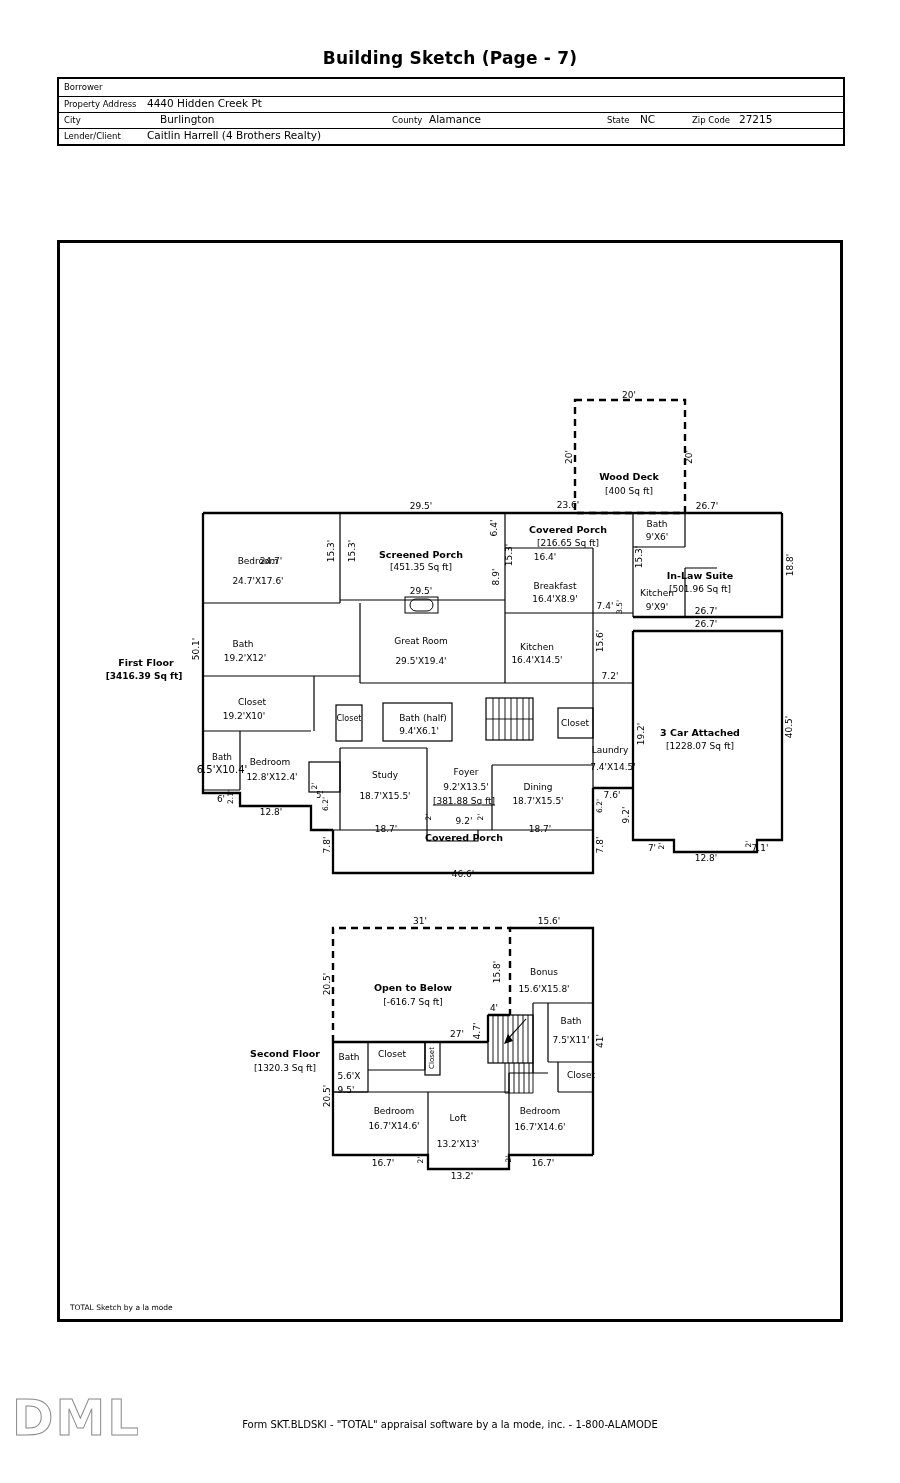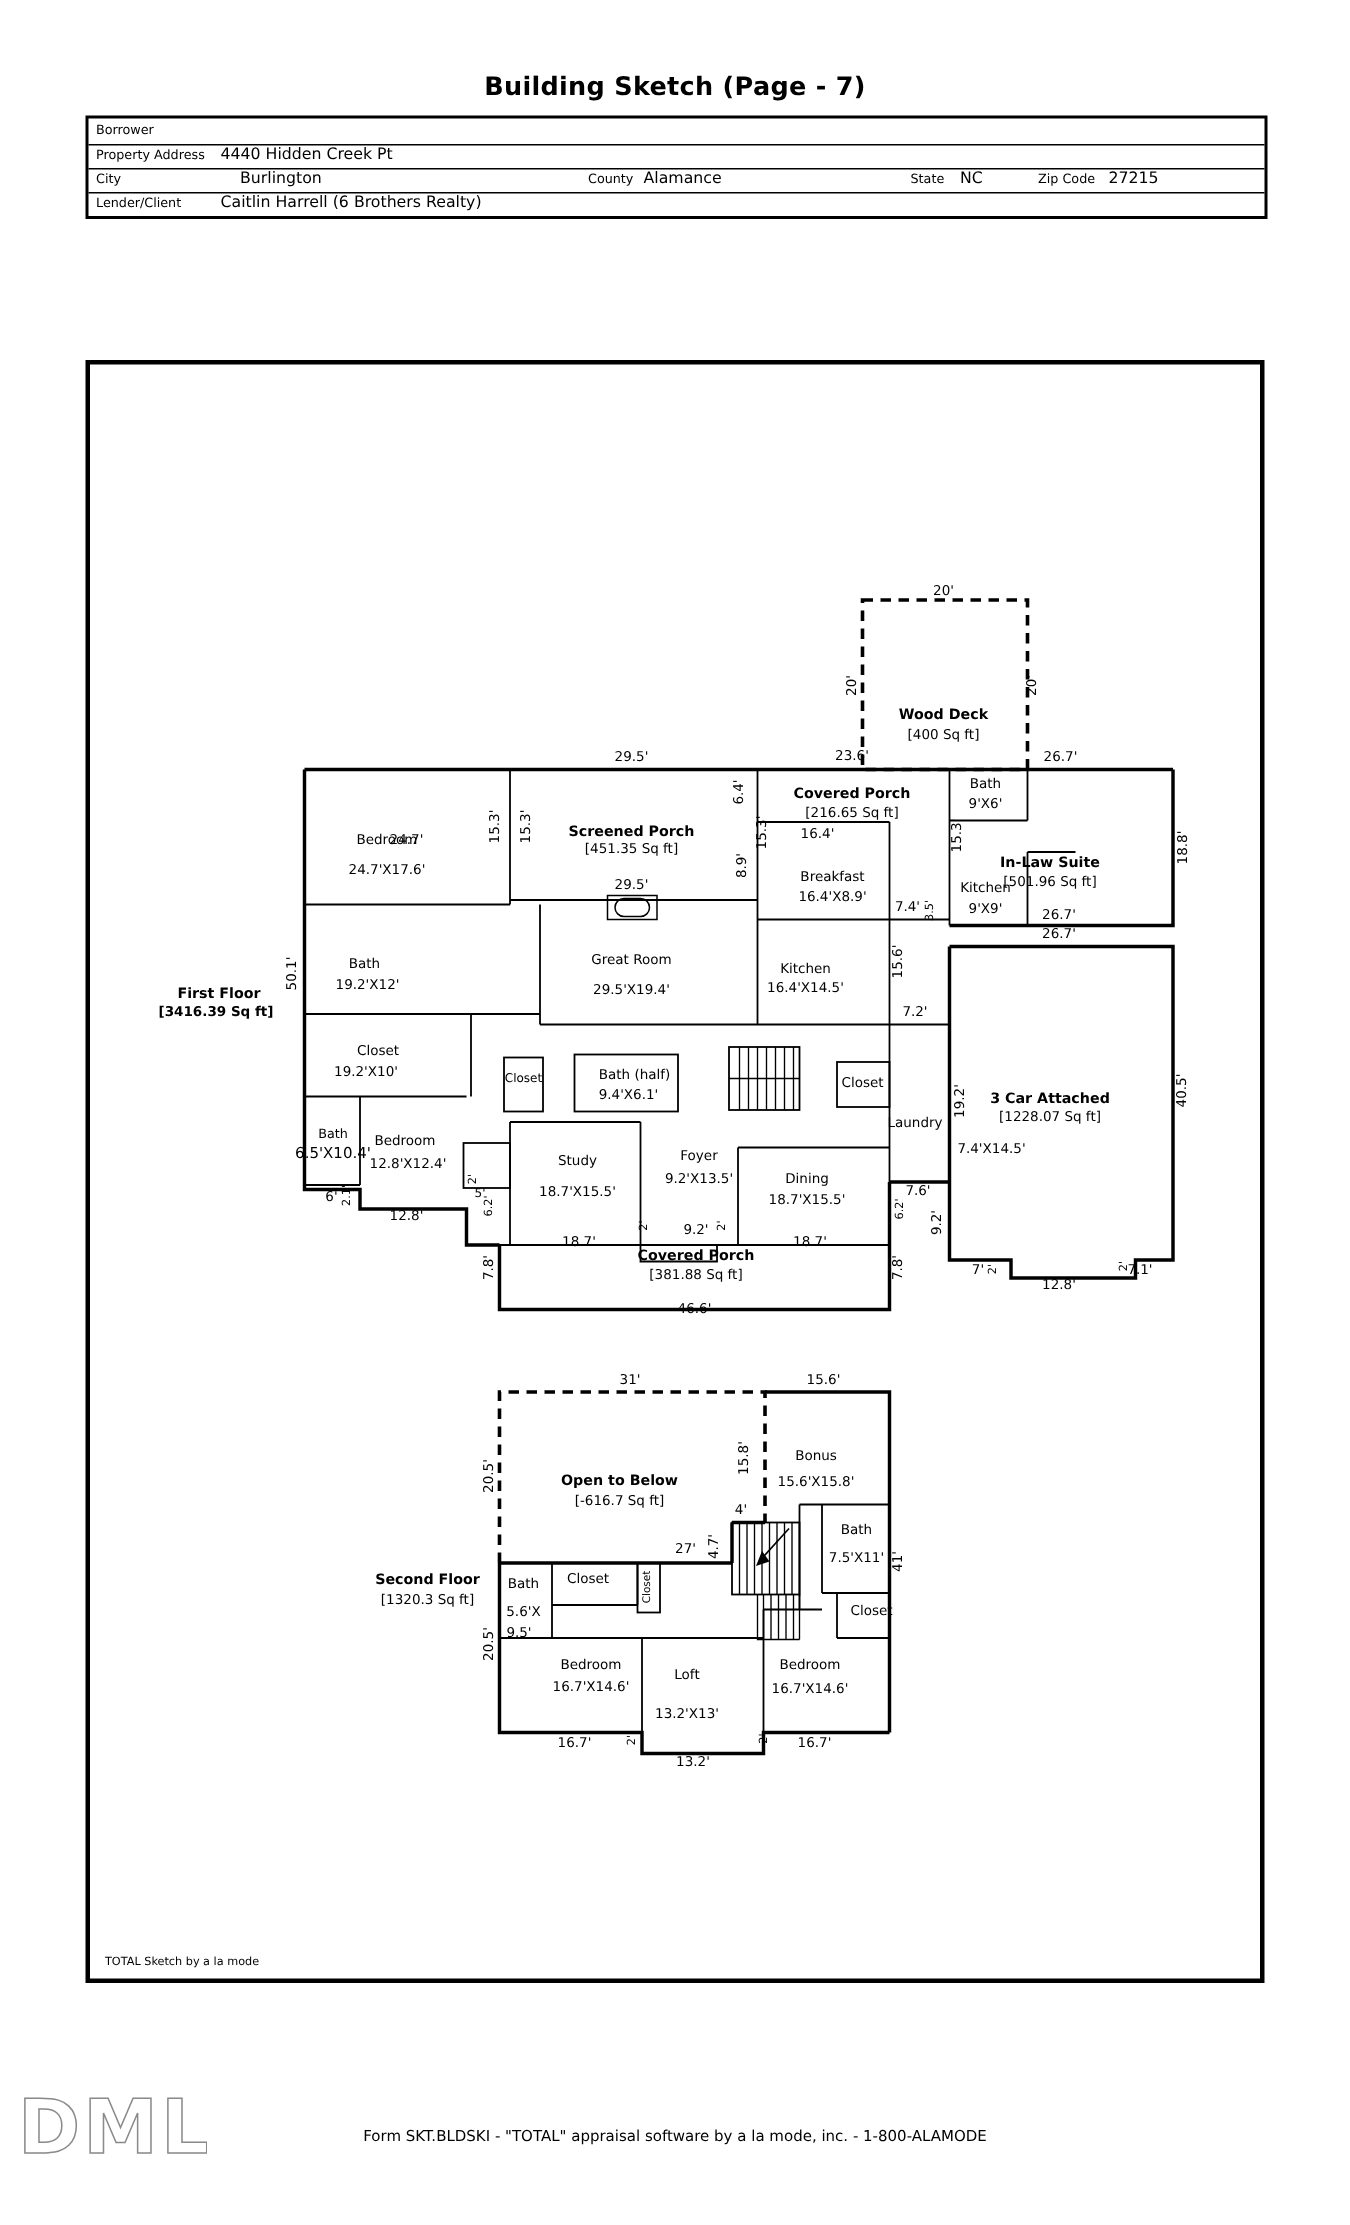--- a/index.html
+++ b/index.html
@@ -40,21 +40,21 @@
   <span class="fvalue" style="left:88px;top:18px">4440 Hidden Creek Pt</span>
   <span class="flabel" style="left:5px;top:36px">City</span>
   <span class="fvalue" style="left:101px;top:34px">Burlington</span>
   <span class="flabel" style="left:333px;top:36px">County</span>
   <span class="fvalue" style="left:370px;top:34px">Alamance</span>
   <span class="flabel" style="left:548px;top:36px">State</span>
   <span class="fvalue" style="left:581px;top:34px">NC</span>
   <span class="flabel" style="left:633px;top:36px">Zip Code</span>
   <span class="fvalue" style="left:680px;top:34px">27215</span>
   <span class="flabel" style="left:5px;top:52px">Lender/Client</span>
-  <span class="fvalue" style="left:88px;top:50px">Caitlin Harrell (6 Brothers Realty)</span>
+  <span class="fvalue" style="left:88px;top:50px">Caitlin Harrell (4 Brothers Realty)</span>
 </div>
 
 <div class="abs" id="sketch-box"></div>
 <div class="abs" id="sketch-watermark">TOTAL Sketch by a la mode</div>
 
 <svg class="abs" id="plan-svg" width="900" height="1483" viewBox="0 0 900 1483" fill="none" stroke="#000">
   <g>
 
     <rect x="575" y="400" width="110" height="113" stroke-width="2.4" stroke-dasharray="7,5"></rect>
 
@@ -190,21 +190,21 @@
     <span class="rot" style="left: 196px; top: 649px;">50.1'</span>
     <span style="left: 243px; top: 644px;">Bath</span>
     <span style="left: 245px; top: 658px;">19.2'X12'</span>
     <span style="left: 252px; top: 702px;">Closet</span>
     <span style="left: 244px; top: 716px;">19.2'X10'</span>
     <span style="font-size: 8px; left: 349px; top: 719px;">Closet</span>
     <span style="left: 423px; top: 718px;">Bath (half)</span>
     <span style="left: 419px; top: 731px;">9.4'X6.1'</span>
     <span style="left: 575px; top: 723px;">Closet</span>
     <span style="left: 610px; top: 750px;">Laundry</span>
-    <span style="left: 613px; top: 767px; margin-left: 48px;">7.4'X14.5'</span>
+    <span style="left: 613px; top: 767px;">7.4'X14.5'</span>
     <span class="rot" style="left: 641px; top: 734px;">19.2'</span>
     <span class="bold" style="left: 700px; top: 733px;">3 Car Attached</span>
     <span style="left: 700px; top: 746px;">[1228.07 Sq ft]</span>
     <span class="rot" style="left: 789px; top: 727px;">40.5'</span>
     <span style="font-size: 8.5px; left: 222px; top: 757px;">Bath</span>
     <span style="font-size: 10px; left: 222px; top: 770px;">6.5'X10.4'</span>
     <span style="left: 270px; top: 762px;">Bedroom</span>
     <span style="left: 272px; top: 777px;">12.8'X12.4'</span>
     <span style="left: 221px; top: 799px;">6'</span>
     <span class="rot" style="font-size: 7.5px; left: 231px; top: 797px;">2.1'</span>
@@ -219,21 +219,21 @@
     <span style="left: 538px; top: 787px;">Dining</span>
     <span style="left: 538px; top: 801px;">18.7'X15.5'</span>
     <span class="rot" style="font-size: 7.5px; left: 429px; top: 817px;">2'</span>
     <span style="left: 464px; top: 821px;">9.2'</span>
     <span class="rot" style="font-size: 7.5px; left: 481px; top: 817px;">2'</span>
     <span style="left: 386px; top: 829px;">18.7'</span>
     <span style="left: 540px; top: 829px;">18.7'</span>
     <span class="rot" style="left: 327px; top: 845px;">7.8'</span>
     <span class="rot" style="left: 600px; top: 845px;">7.8'</span>
     <span class="bold" style="left: 464px; top: 838px;">Covered Porch</span>
-    <span style="left: 464px; top: 851px;">[381.88 Sq ft]</span>
+    <span style="left: 464px; top: 801px; text-decoration: underline;">[381.88 Sq ft]</span>
     <span style="left: 463px; top: 874px;">46.6'</span>
     <span style="left: 612px; top: 795px;">7.6'</span>
     <span class="rot" style="font-size: 7.5px; left: 600px; top: 806px;">6.2'</span>
     <span class="rot" style="left: 626px; top: 815px;">9.2'</span>
     <span style="left: 652px; top: 848px;">7'</span>
     <span class="rot" style="font-size: 7.5px; left: 662px; top: 846px;">2'</span>
     <span style="left: 706px; top: 858px;">12.8'</span>
     <span class="rot" style="font-size: 7.5px; left: 749px; top: 844px;">2'</span>
     <span style="left: 760px; top: 848px;">7.1'</span>
     <span style="left: 420px; top: 921px;">31'</span>

